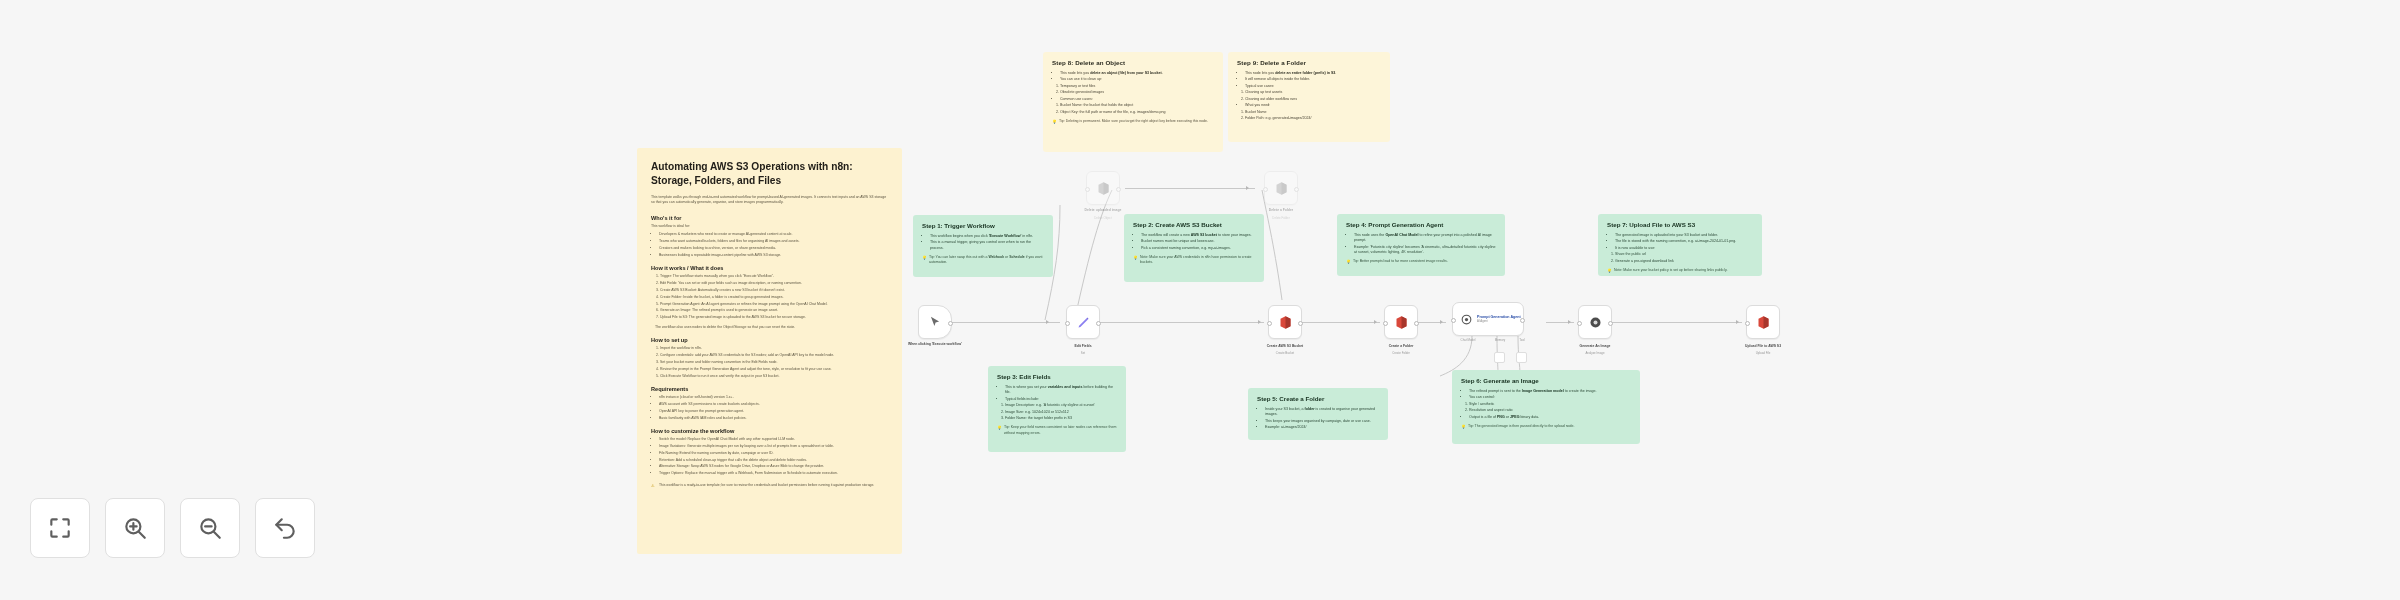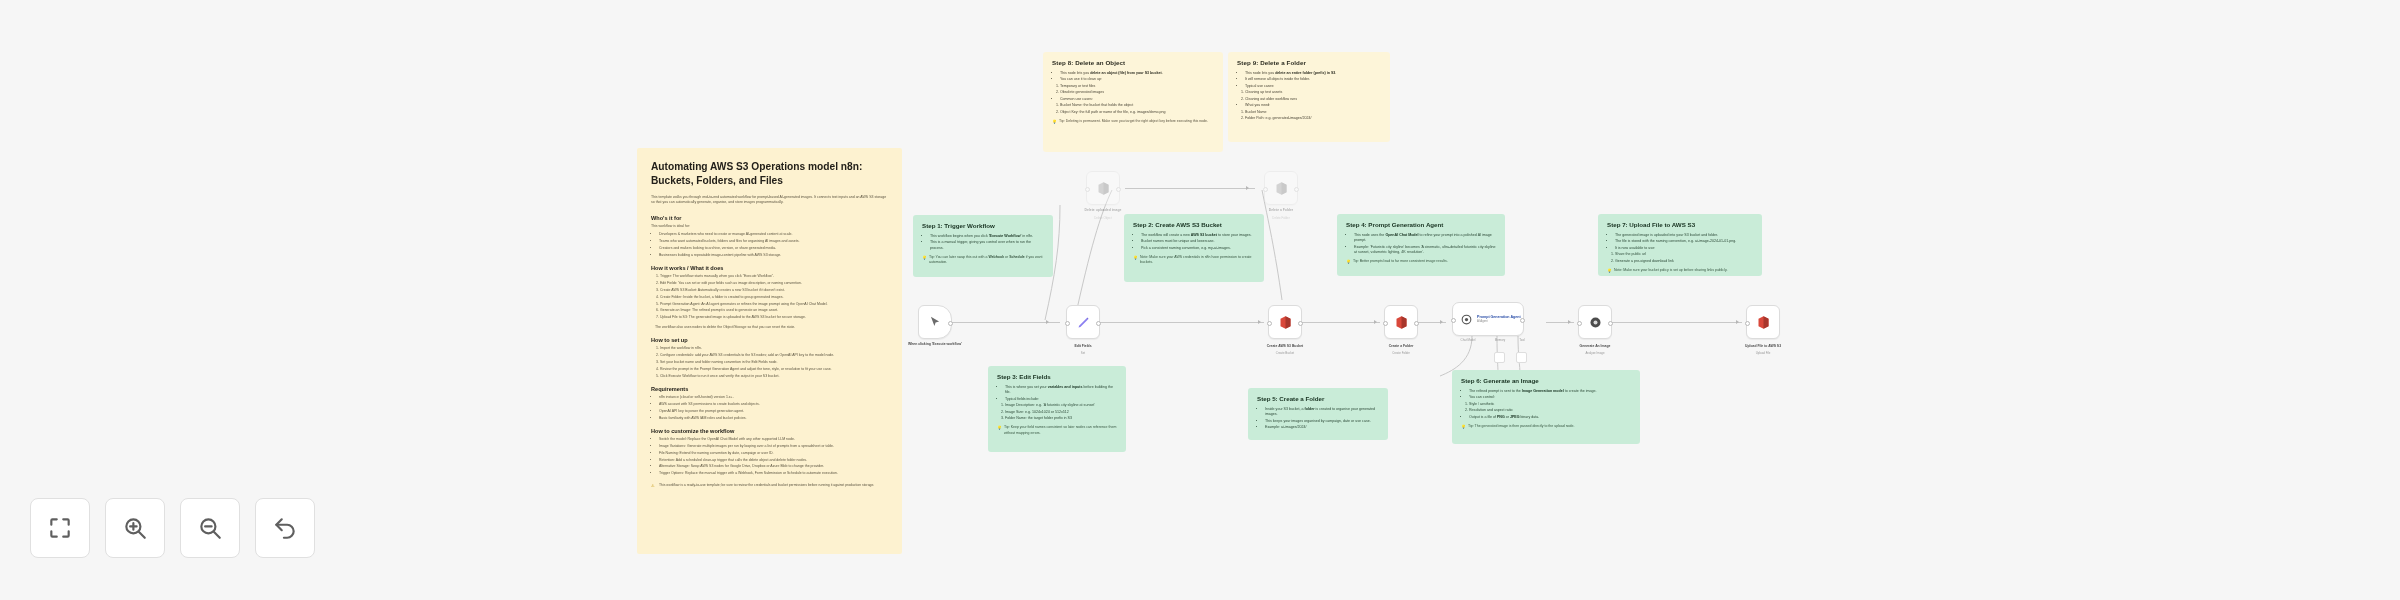--- a/index.html
+++ b/index.html
@@ -144,21 +144,21 @@
   <div class="edge" style="left:1418px;top:322px;width:28px;"></div>
   <div class="arrow" style="left:1440px;top:320px;"></div>
   <div class="edge" style="left:1546px;top:322px;width:28px;"></div>
   <div class="arrow" style="left:1568px;top:320px;"></div>
   <div class="edge" style="left:1612px;top:322px;width:130px;"></div>
   <div class="arrow" style="left:1736px;top:320px;"></div>
   <div class="edge" style="left:1125px;top:188px;width:130px;"></div>
   <div class="arrow" style="left:1246px;top:186px;"></div>
 
   <div class="doc">
-    <h1>Automating AWS S3 Operations model n8n: Buckets, Folders, and Files</h1>
+    <h1>Automating AWS S3 Operations with n8n: Storage, Folders, and Files</h1>
     <p class="intro">This template walks you through end-to-end automated workflow for prompt-based AI-generated images. It connects text inputs and an AWS S3 storage so that you can automatically generate, organise, and store images programmatically.</p>
 
     <h2>Who's it for</h2>
     <p class="lead">This workflow is ideal for:</p>
     <ul>
       <li>Developers &amp; marketers who need to create or manage AI-generated content at scale.</li>
       <li>Teams who want automated buckets, folders and files for organising AI images and assets.</li>
       <li>Creators and makers looking to archive, version, or share generated media.</li>
       <li>Businesses building a repeatable image-content pipeline with AWS S3 storage.</li>
     </ul>

